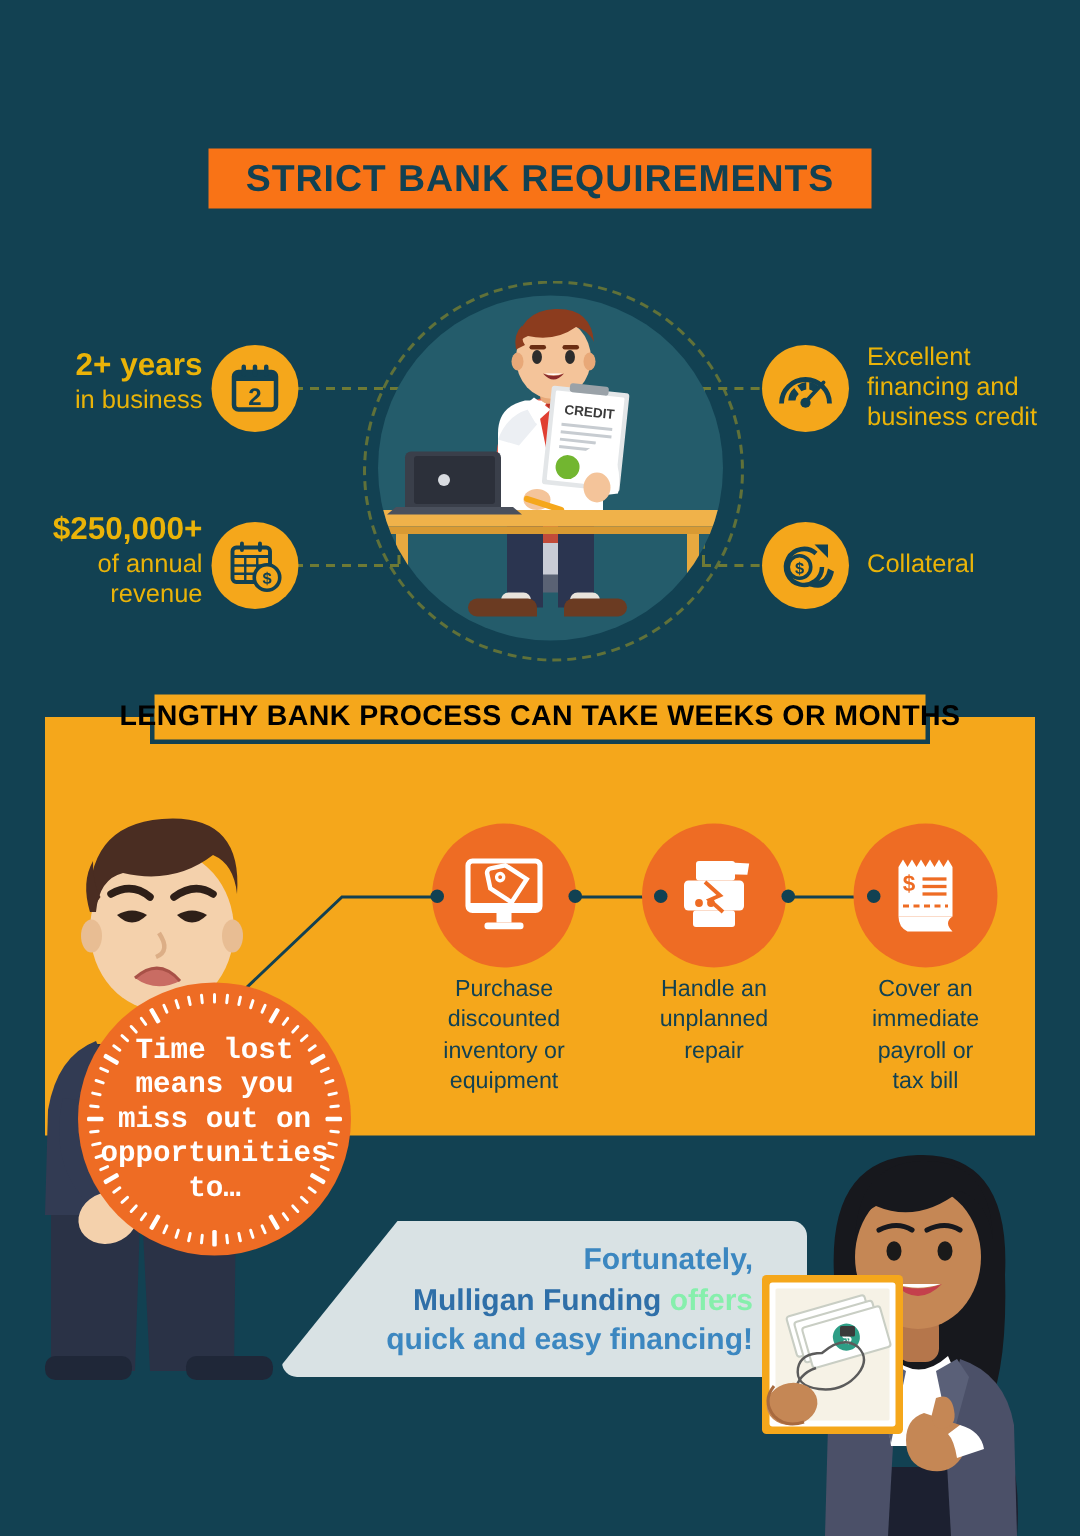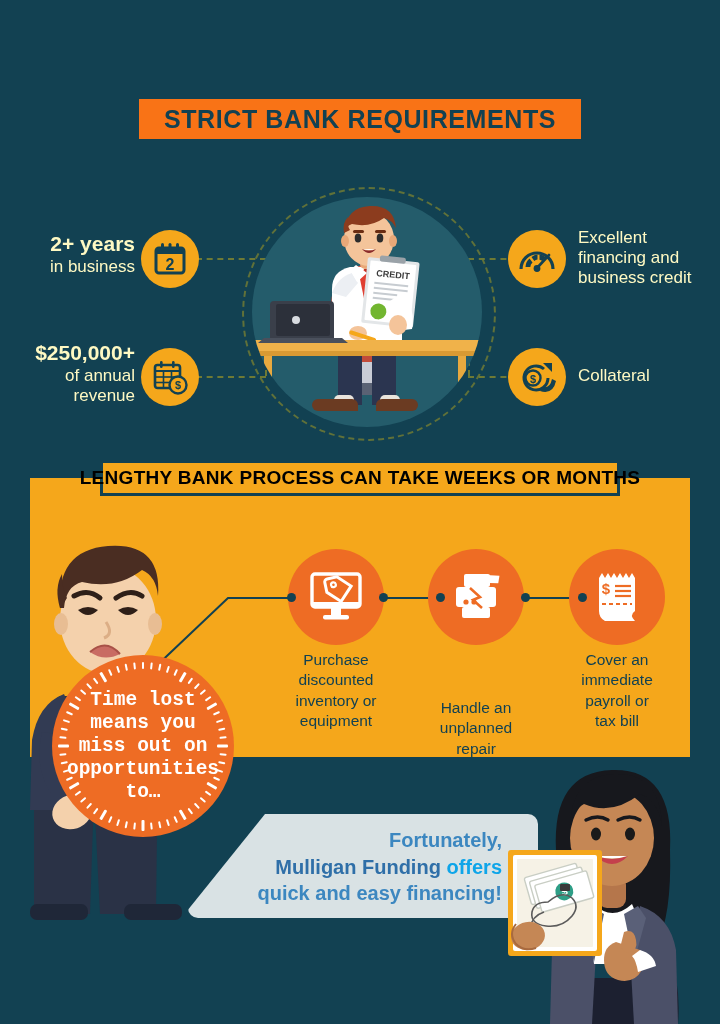--- a/index.html
+++ b/index.html
@@ -32,21 +32,21 @@
   }
   .dashed-ring{
     position:absolute;left:242px;top:187px;width:250px;height:250px;border-radius:50%;
     border:2px dashed #6E7A35;opacity:.85;
   }
 
   .icon-circle{
     position:absolute;border-radius:50%;background:#F5A71B;
     display:flex;align-items:center;justify-content:center;
   }
-  .lbl{position:absolute;color:#fef9c3;line-height:1.18;}
+  .lbl{position:absolute;color:#eab308;line-height:1.18;}
   .lbl .big{font-weight:bold;font-size:21px;display:block;}
   .lbl .sm{font-size:17px;display:block;}
   .lbl.right{text-align:left;}
   .lbl.left{text-align:right;}
 
   .connector{position:absolute;border-top:2px dashed #6E7A35;}
   .connector.v{border-top:none;border-left:2px dashed #6E7A35;}
 
   
   .orange-panel{
@@ -92,21 +92,21 @@
     clip-path:polygon(22% 0%, 100% 0%, 100% 100%, 0% 100%, 0% 92%);
     z-index:8;
   }
   .callout-txt{
     position:absolute;left:200px;top:824px;width:320px;height:86px;
     display:flex;flex-direction:column;align-items:flex-end;justify-content:center;
     color:#3C87C0;font-size:20px;font-weight:bold;line-height:1.33;text-align:right;
     padding-right:18px;box-sizing:border-box;z-index:9;
   }
   .callout-txt .l2 span.brand{color:#2F6FA8;}
-  .callout-txt .reg{font-weight:bold;color:#0ea5e9;}
+  .callout-txt .reg{font-weight:bold;color:#86efac;}
 
   
   .person{position:absolute;}
   svg{display:block;overflow:visible;}
 </style>
 </head>
 <body>
 
 <div class="stage">
 
@@ -329,21 +329,21 @@
         <rect x="16" y="2" width="26" height="13" rx="2" fill="#FFFFFF"></rect>
         <rect x="8" y="15" width="40" height="20" rx="3" fill="#FFFFFF"></rect>
         <rect x="14" y="35" width="28" height="11" rx="2" fill="#FFFFFF"></rect>
         <circle cx="18" cy="30" r="2.6" fill="#EE6C24"></circle>
         <circle cx="26" cy="30" r="2.6" fill="#EE6C24"></circle>
         <path d="M26 0 L52 8 L49 15 L24 8 z" fill="#FFFFFF" transform="rotate(-14 34 8)"></path>
         <path d="M22 16 l10 9 l-7 3 l9 8" fill="none" stroke="#EE6C24" stroke-width="2.6"></path>
       </svg>
     </span>
   </div>
-  <div class="step-cap" style="left:411px;top:650px;margin-top:48px;">
+  <div class="step-cap" style="left:411px;top:650px;">
     <div>Handle an</div>
     <div>unplanned</div>
     <div>repair</div>
   </div>
 
   <div class="step-circle" style="left:569px;top:549px;">
     <span>
       <svg width="52" height="54" viewBox="0 0 52 54">
         <path d="M8 8 l3 -5 l3 5 l3 -5 l3 5 l3 -5 l3 5 l3 -5 l3 5 l3 -5 l3 5 l3 -5 l3 5 v33 h-36 z" fill="#FFFFFF"></path>
         <path d="M8 41 h36 q-6 4 0 10 h-30 q-6 -3 -6 -10 z" fill="#FFFFFF"></path>

